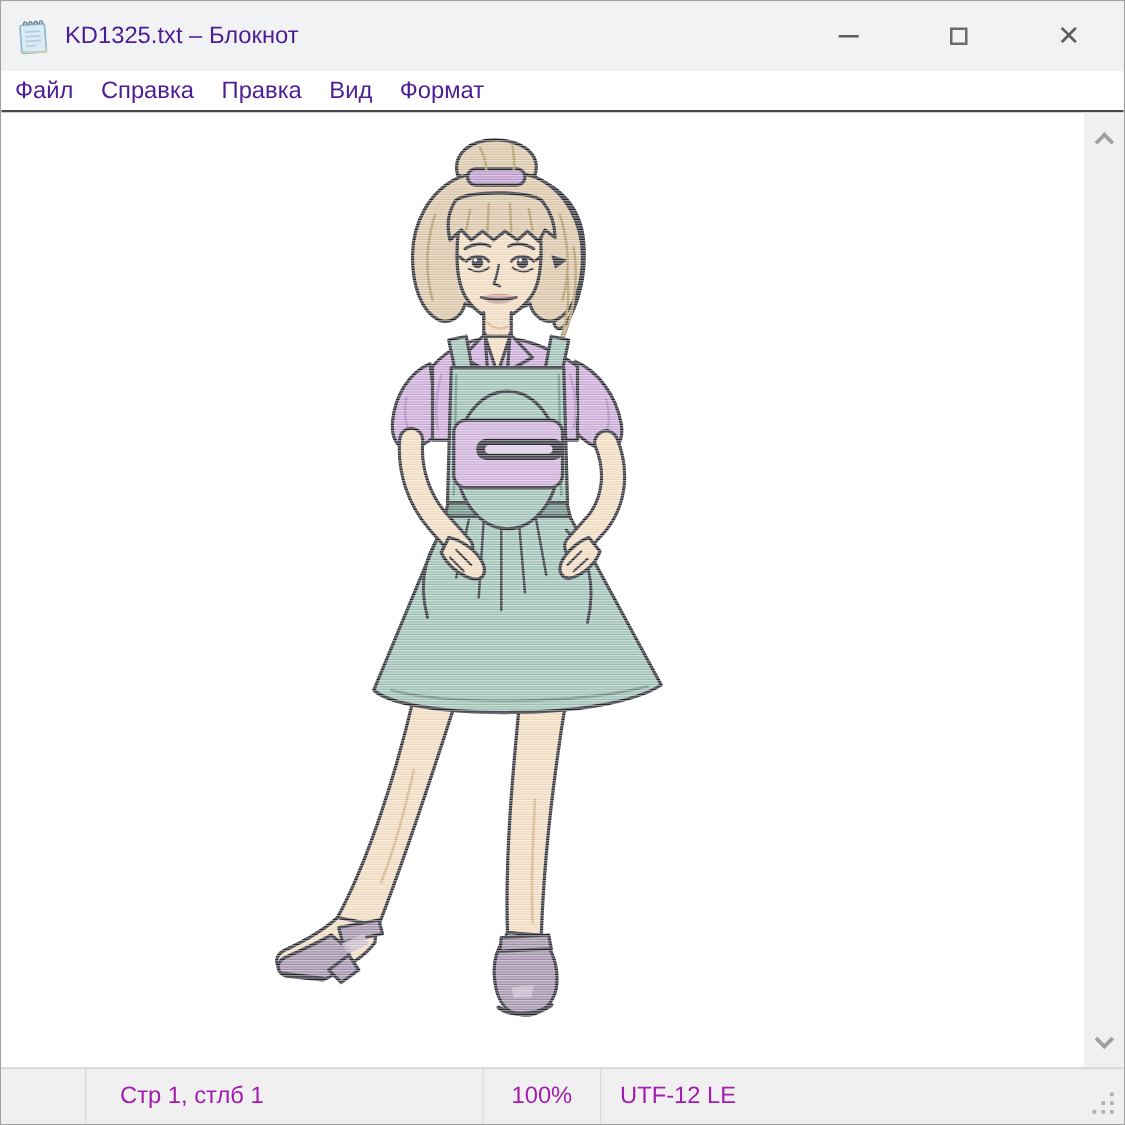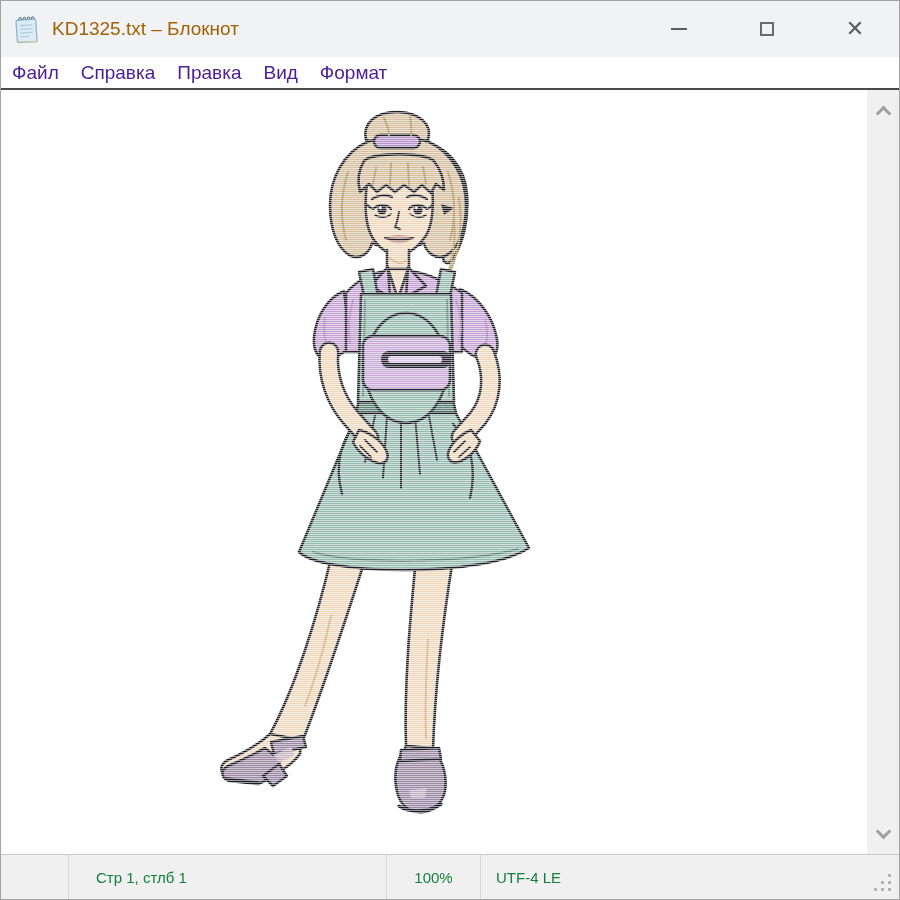--- a/index.html
+++ b/index.html
@@ -1,41 +1,41 @@
 <!DOCTYPE html>
 <html><head>
 <meta charset="utf-8">
 <style>
   html,body{margin:0;padding:0;background:#fff;}
   body{font-family:"Liberation Sans","DejaVu Sans",sans-serif;width:900px;height:900px;overflow:hidden;}
   .window{position:relative;width:900px;height:900px;background:#fff;border:1px solid #a3a3a3;box-sizing:border-box;overflow:hidden;}
   
   .titlebar{position:absolute;top:0;left:0;right:0;height:56px;background:#f1f2f4;display:flex;align-items:center;}
   .app-icon{margin:0 10px 0 11px;flex:0 0 auto;}
-  .title{font-size:19px;color:#a16207;white-space:nowrap;}
+  .title{font-size:19px;color:#4c1d95;white-space:nowrap;}
   .controls{position:absolute;right:0;top:0;height:56px;display:flex;}
   .ctrl{width:88px;height:56px;display:flex;align-items:center;justify-content:center;background:transparent;border:none;}
   .min-glyph{width:16px;height:0;border-top:2px solid #5c5c5c;}
   .max-glyph{width:14px;height:14px;border:2px solid #6a6a6a;box-sizing:border-box;background:transparent;}
   .close-glyph{font-size:22px;color:#5c5c5c;line-height:1;}
   
   .menubar{position:absolute;top:56px;left:0;right:0;height:33px;background:#fff;display:flex;align-items:center;font-size:19px;color:#4c1d95;border-bottom:2px solid #4a4a4a;box-sizing:border-box;}
   .menu-item{padding:0 11px;white-space:nowrap;}
   
   .content{position:absolute;top:89px;left:0;right:0;bottom:45px;background:#fff;overflow:hidden;}
   .figure{position:absolute;left:212px;top:10px;width:340px;height:730px;}
   .scrollbar{position:absolute;top:0;right:0;bottom:0;width:32px;background:#f0f0f0;border-left:1px solid:#e6e6e6;}
   .scroll-btn{position:absolute;left:0;width:32px;height:36px;display:flex;align-items:center;justify-content:center;background:transparent;border:none;}
   .scroll-up{top:2px;}
   .scroll-down{bottom:2px;}
   .chev{width:11px;height:11px;border-left:3px solid #9f9f9f;border-top:3px solid #9f9f9f;box-sizing:border-box;}
   .chev.up{transform:translateY(3px) rotate(45deg);}
   .chev.down{transform:translateY(-3px) rotate(225deg);}
   
-  .statusbar{position:absolute;left:0;right:0;bottom:0;height:45px;background:#f0f0f0;border-top:1px solid #c9c9c9;display:flex;align-items:stretch;font-size:15px;color:#15803d;box-sizing:border-box;}
+  .statusbar{position:absolute;left:0;right:0;bottom:0;height:45px;background:#f0f0f0;border-top:1px solid #c9c9c9;display:flex;align-items:stretch;font-size:19px;color:#a21caf;box-sizing:border-box;}
   .cell{display:flex;align-items:center;box-sizing:border-box;white-space:nowrap;overflow:hidden;}
   .c0{width:67px;}
   .c1{width:275px;border-left:1px solid #d9d9d9;padding-left:27px;}
   .c2{width:94px;border-left:1px solid #d9d9d9;justify-content:center;margin-left:43px;}
   .c3{width:232px;border-left:1px solid #d9d9d9;padding-left:14px;}
   .c4{flex:1;border-left:1px solid #d9d9d9;padding-left:15px;}
   .grip{position:absolute;right:8px;bottom:8px;width:3px;height:3px;background:#b2b2b2;
         box-shadow:-7px 0 0 #b2b2b2,-14px 0 0 #b2b2b2,0 -7px 0 #b2b2b2,-7px -7px 0 #b2b2b2,0 -14px 0 #b2b2b2;}
 </style>
 </head>
@@ -240,17 +240,17 @@
       <button class="scroll-btn scroll-down">
         <span class="chev down"></span>
       </button>
     </div>
   </div>
 
   <div class="statusbar">
     <div class="cell c0"></div>
     <div class="cell c1">Стр 1, стлб 1</div>
     <div class="cell c2">100%</div>
-    <div class="cell c4">UTF-4 LE</div>
+    <div class="cell c4">UTF-12 LE</div>
     <div class="grip"></div>
   </div>
 
 </div>
 
 </body></html>

